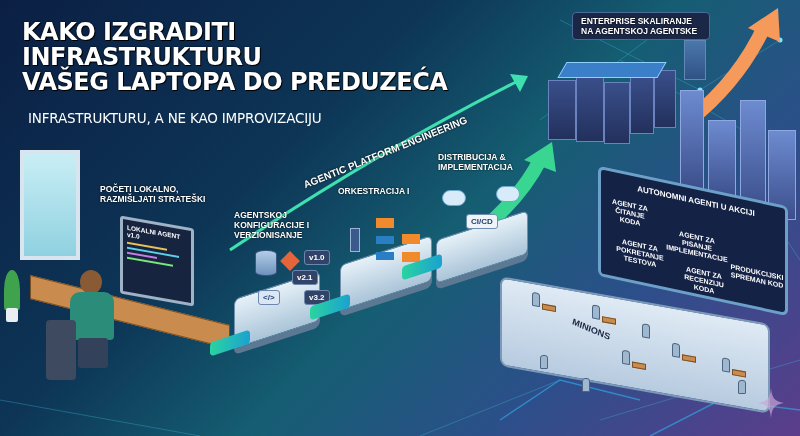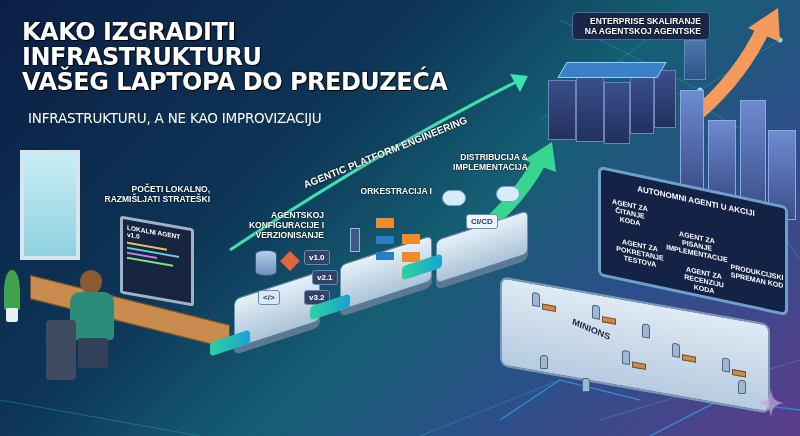--- a/index.html
+++ b/index.html
@@ -17,21 +17,21 @@
     font-size: 24px; line-height: 25px; letter-spacing: -0.5px;
     text-shadow: 0 0 2px #000, 1px 1px 0 #000;
     margin-left: 8px;
   }
   .subtitle {
     left: 28px; top: 110px; width: 340px;
     font-size: 13.5px; line-height: 16px; letter-spacing: -0.2px;
   }
   .label {
     font-family: "Liberation Sans", sans-serif; font-weight: bold;
-    font-size: 8.5px; line-height: 10px; text-align: right; color: #fff;
+    font-size: 8.5px; line-height: 10px; text-align: left; color: #fff;
     text-shadow: 0 0 2px #000;
   }
   .pill {
     background: #1b2746; border: 1px solid #4a6a9a; border-radius: 4px;
     padding: 3px 8px;
   }
   .arc-label {
     font-family: "Liberation Sans", sans-serif; font-weight: bold;
     font-size: 10px; color: #fff; transform: rotate(-22deg); transform-origin: left top;
     text-shadow: 0 0 2px #000;
@@ -170,21 +170,21 @@
 
 <div class="abs label" style="left:234px;top:210px;width:90px;">
   <div>AGENTSKOJ</div>
   <div>KONFIGURACIJE I</div>
   <div>VERZIONISANJE</div>
 </div>
 <div class="abs platform" style="left:234px;top:285px;width:86px;height:50px;"></div>
 <div class="abs" style="left:255px;top:250px;width:22px;height:26px;background:linear-gradient(180deg,#b3cde6,#6e93bd);border-radius:10px/4px;border:1px solid #3b5680;"></div>
 <div class="abs" style="left:283px;top:254px;width:14px;height:14px;background:#e4643c;transform:rotate(45deg);"></div>
 <div class="abs badge" style="left:304px;top:250px;">v1.0</div>
-<div class="abs badge" style="left:312px;top:270px;">v2.1</div>
+<div class="abs badge" style="left:292px;top:270px;">v2.1</div>
 <div class="abs badge" style="left:304px;top:290px;">v3.2</div>
 <div class="abs badge" style="left:258px;top:290px;background:#dbe7f4;color:#2a4a7a;">&lt;/&gt;</div>
 
 <div class="abs label" style="left:338px;top:186px;width:94px;">
   <div>ORKESTRACIJA I</div>
 </div>
 <div class="abs platform" style="left:340px;top:250px;width:92px;height:46px;"></div>
 <div class="abs" style="left:350px;top:218px;width:80px;height:52px;">
   <div style="position:absolute;left:0;top:10px;width:10px;height:24px;background:#3a5a8c;border:1px solid #9bb4d6;"></div>
   <div style="position:absolute;left:26px;top:0;width:18px;height:10px;background:#f08a2c;"></div>

